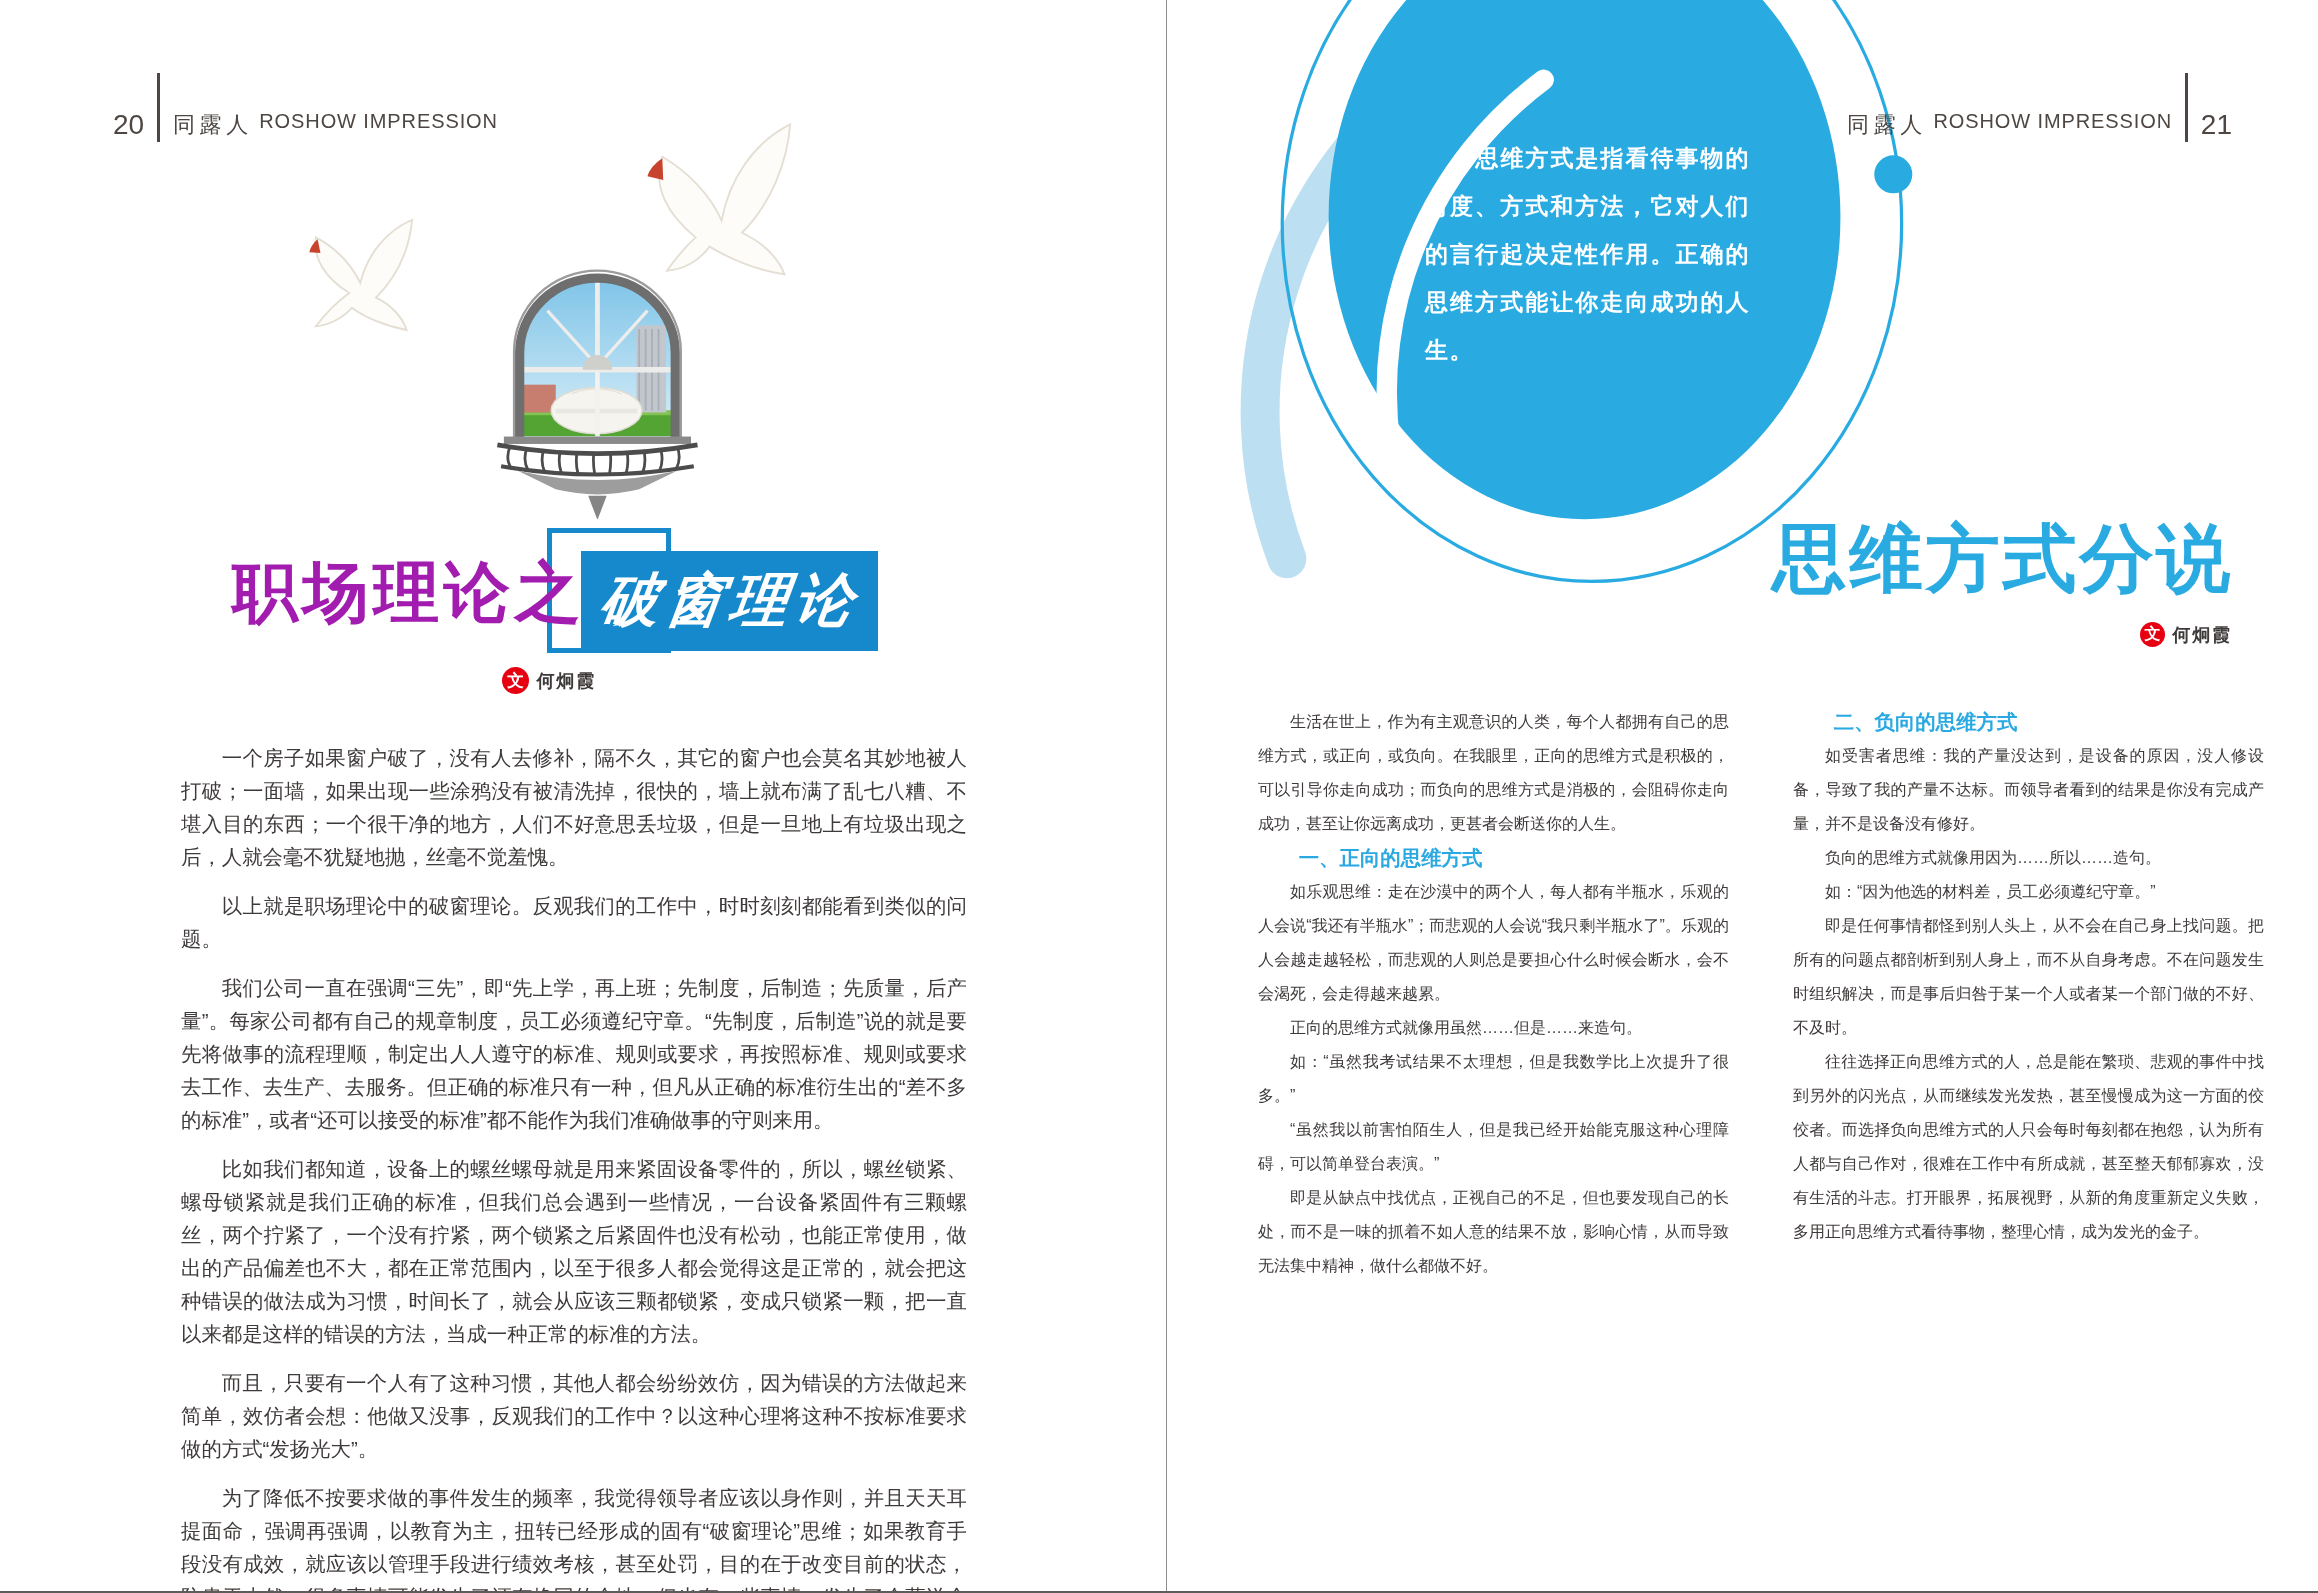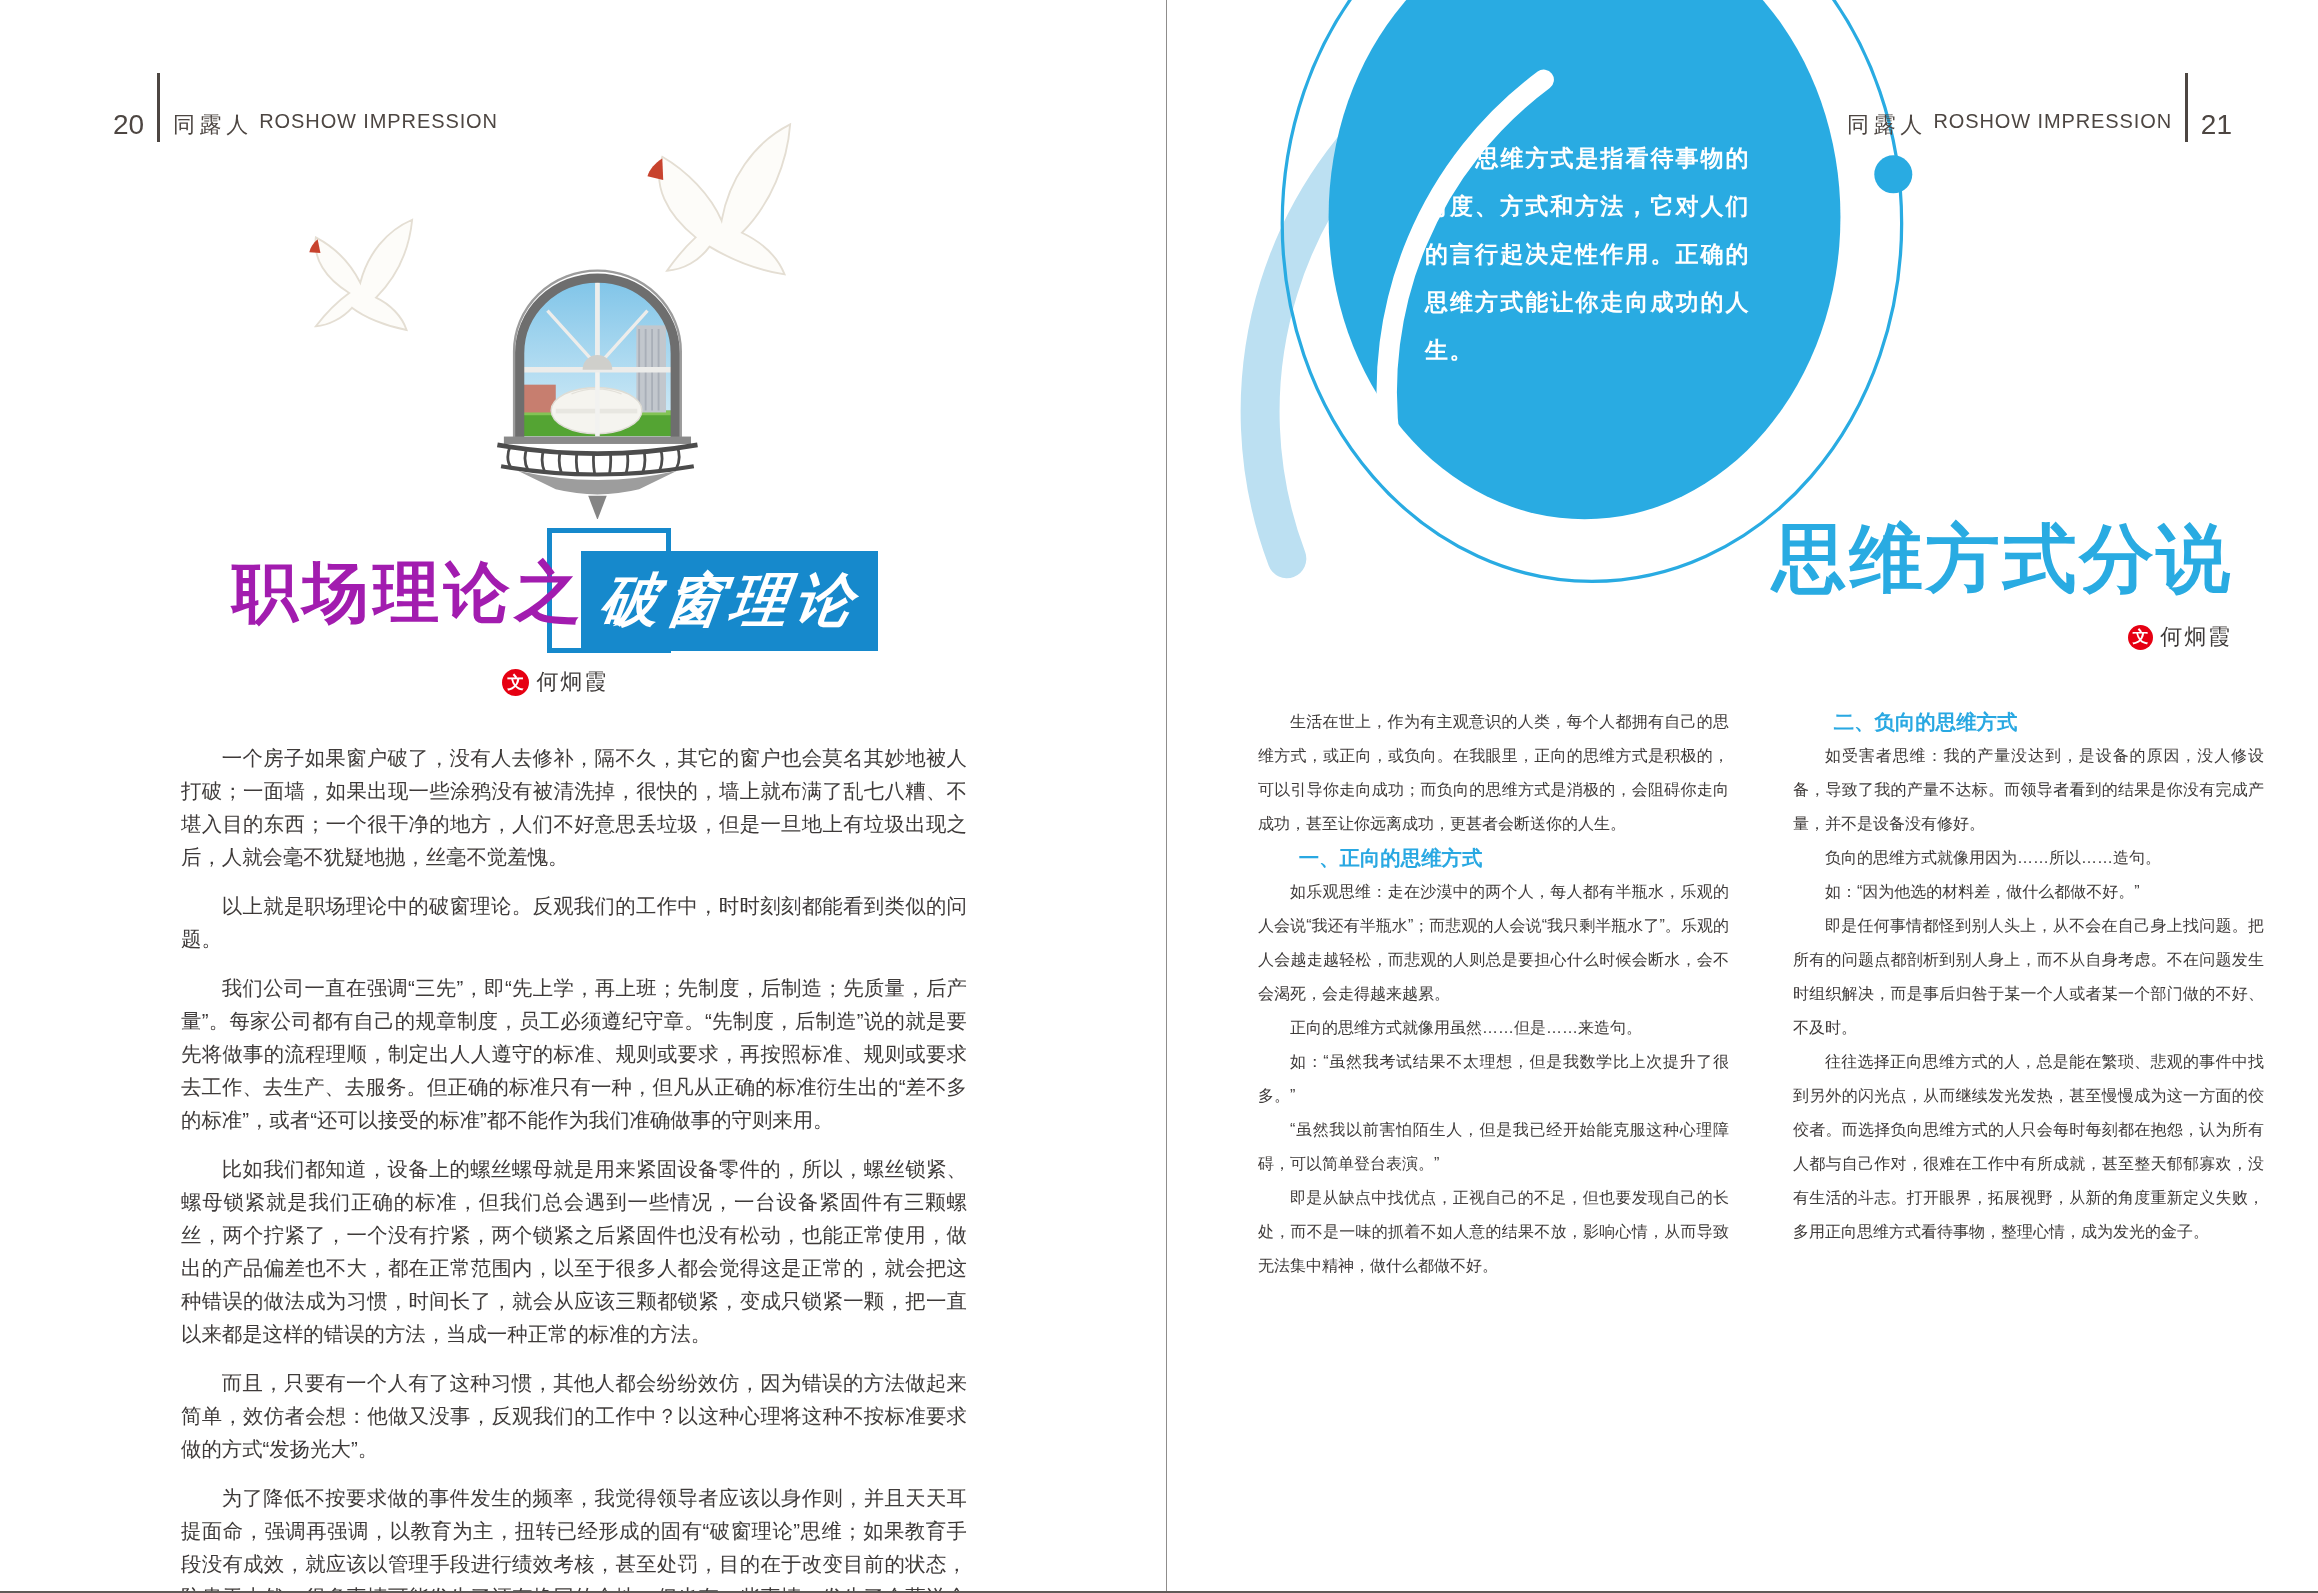--- a/index.html
+++ b/index.html
@@ -25,21 +25,21 @@
   .white-sq{position:absolute;left:547px;top:528px;width:114px;height:115px;border:5.1px solid #1689CC;background:#fff;}
   .blue-box{position:absolute;left:581px;top:551px;width:297px;height:100px;background:#1689CC;display:flex;align-items:center;justify-content:center;}
   .box-text{font-family:"Liberation Serif","DejaVu Serif",serif;font-style:italic;font-weight:700;color:#ffffff;font-size:58px;letter-spacing:6.5px;transform:skewX(-7deg);white-space:nowrap;}
   .title-prefix{position:absolute;left:232px;top:560px;font-family:"Liberation Serif","DejaVu Serif",serif;font-weight:700;font-size:66px;line-height:66px;color:#a21caf;letter-spacing:4.6px;white-space:nowrap;}
 
   .author{display:flex;align-items:center;gap:7.4px;}
   .author-left{position:absolute;left:502px;top:667px;}
   .author-right{position:absolute;right:101px;top:622px;}
   .author-badge{width:27px;height:27px;border-radius:50%;background:#E60012;color:#fff;font-size:16.7px;font-weight:700;display:flex;align-items:center;justify-content:center;flex:0 0 auto;}
   .author-right .author-badge{width:25px;height:25px;font-size:16px;}
-  .author-name{font-size:22px;color:#3E3A39;letter-spacing:1.9px;}
+  .author-name{font-size:18px;color:#3E3A39;letter-spacing:1.9px;font-weight:bold;}
 
   
   .body-left{position:absolute;left:165px;top:726px;width:818px;}
   .body-left p{margin:16px;font-size:20.4px;line-height:33px;text-align:justify;text-indent:2em;color:#3E3A39;}
 
   
   .circle-quote{position:absolute;left:1425px;top:134px;width:325px;}
   .circle-quote p{margin:0;color:#ffffff;font-size:23px;line-height:48px;font-weight:700;letter-spacing:1.4px;text-indent:2.2em;text-align:justify;}
 
   .title-right{position:absolute;left:1711px;top:522px;width:522px;text-align:right;font-size:74px;line-height:74px;font-weight:800;color:#29ABE2;letter-spacing:2.8px;white-space:nowrap;}
@@ -178,21 +178,21 @@
     <p>正向的思维方式就像用虽然……但是……来造句。</p>
     <p>如：“虽然我考试结果不太理想，但是我数学比上次提升了很多。”</p>
     <p>“虽然我以前害怕陌生人，但是我已经开始能克服这种心理障碍，可以简单登台表演。”</p>
     <p>即是从缺点中找优点，正视自己的不足，但也要发现自己的长处，而不是一味的抓着不如人意的结果不放，影响心情，从而导致无法集中精神，做什么都做不好。</p>
   </div>
 
   <div class="col col2">
     <p class="subhead">二、负向的思维方式</p>
     <p>如受害者思维：我的产量没达到，是设备的原因，没人修设备，导致了我的产量不达标。而领导者看到的结果是你没有完成产量，并不是设备没有修好。</p>
     <p>负向的思维方式就像用因为……所以……造句。</p>
-    <p>如：“因为他选的材料差，做什么都做不好。”</p>
+    <p>如：“因为他选的材料差，员工必须遵纪守章。”</p>
     <p>即是任何事情都怪到别人头上，从不会在自己身上找问题。把所有的问题点都剖析到别人身上，而不从自身考虑。不在问题发生时组织解决，而是事后归咎于某一个人或者某一个部门做的不好、不及时。</p>
     <p>往往选择正向思维方式的人，总是能在繁琐、悲观的事件中找到另外的闪光点，从而继续发光发热，甚至慢慢成为这一方面的佼佼者。而选择负向思维方式的人只会每时每刻都在抱怨，认为所有人都与自己作对，很难在工作中有所成就，甚至整天郁郁寡欢，没有生活的斗志。打开眼界，拓展视野，从新的角度重新定义失败，多用正向思维方式看待事物，整理心情，成为发光的金子。</p>
   </div>
 
   <div class="gutter-line"></div>
   <div class="bottom-line"></div>
 </div>
 
 
 </body></html>

